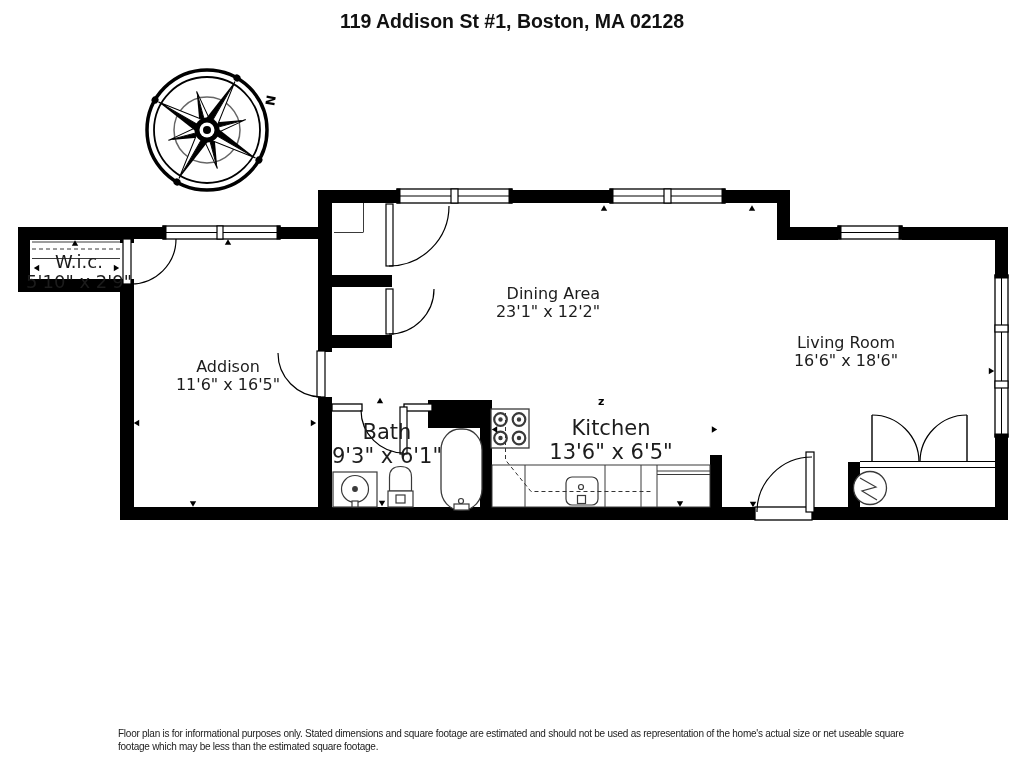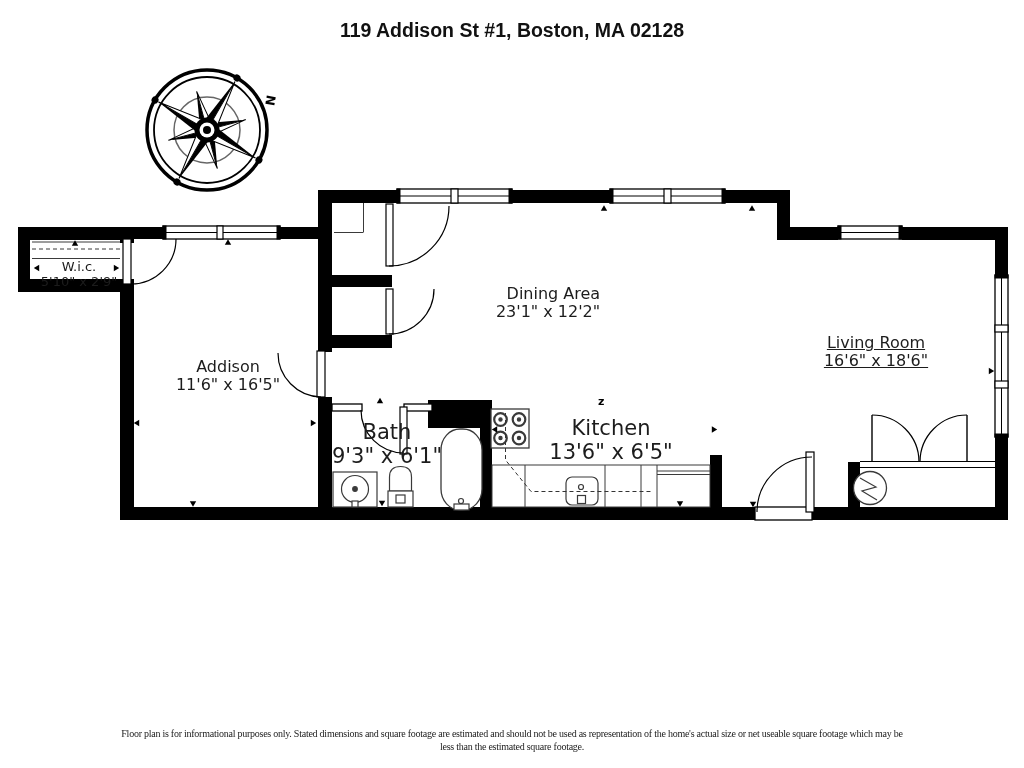--- a/index.html
+++ b/index.html
@@ -1,30 +1,30 @@
 <!DOCTYPE html>
 <html><head>
 <meta charset="utf-8">
 <style>
   html,body{margin:0;padding:0;background:#fff;}
   .page{position:relative;width:1024px;height:768px;background:#fff;overflow:hidden;
         font-family:"DejaVu Sans",sans-serif;color:#1a1a1a;}
-  .title{position:absolute;top:19px;left:0;width:100%;text-align:center;
+  .title{position:absolute;top:10px;left:0;width:100%;text-align:center;
          font-family:"Liberation Sans",sans-serif;font-weight:bold;font-size:19.5px;color:#111;}
   .plan-svg{position:absolute;left:0;top:0;}
   .room-label{position:absolute;transform:translateX(-50%);text-align:center;
               color:#1c1c1c;white-space:nowrap;}
   .room-label .nm,.room-label .dm{line-height:1.12;}
   .lbl-lg{font-size:16px;}
   .lbl-md{font-size:21px;}
-  .lbl-sm{font-size:13px;margin-top:8px;}
+  .lbl-sm{font-size:18px;}
   .summary{position:absolute;top:686px;left:0;width:100%;text-align:center;
            font-size:11px;line-height:12px;color:#1b1b1b;}
   .disclaimer{position:absolute;top:728px;left:50%;transform:translateX(-50%);
-              width:788px;text-align:center;font-family:Liberation Serif, serif;
+              width:788px;text-align:left;font-family:Liberation Sans, sans-serif;
               font-size:10px;line-height:12.5px;letter-spacing:-0.25px;color:#222;}
 </style>
 </head>
 <body>
 
 <div class="page">
 
   <div class="title">119 Addison St #1, Boston, MA 02128</div>
 
   <svg class="plan-svg" width="1024" height="768" viewBox="0 0 1024 768">
@@ -305,21 +305,21 @@
     <div class="dm">23'1" x 12'2"</div>
   </div>
   <div class="room-label lbl-md" style="left:611px;top:417px;">
     <div class="nm">Kitchen</div>
     <div class="dm">13'6" x 6'5"</div>
   </div>
   <div class="room-label lbl-md" style="left:387px;top:421px;">
     <div class="nm">Bath</div>
     <div class="dm">9'3" x 6'1"</div>
   </div>
-  <div class="room-label lbl-lg" style="left:876px;top:334px;text-decoration:underline;">
+  <div class="room-label lbl-lg" style="left:846px;top:334px;">
     <div class="nm">Living Room</div>
     <div class="dm">16'6" x 18'6"</div>
   </div>
 
 
   <div class="disclaimer">Floor plan is for informational purposes only. Stated dimensions and square footage are estimated and should not be used as representation of the home's actual size or net useable square footage which may be less than the estimated square footage.</div>
 
 </div>
 
 </body></html>

